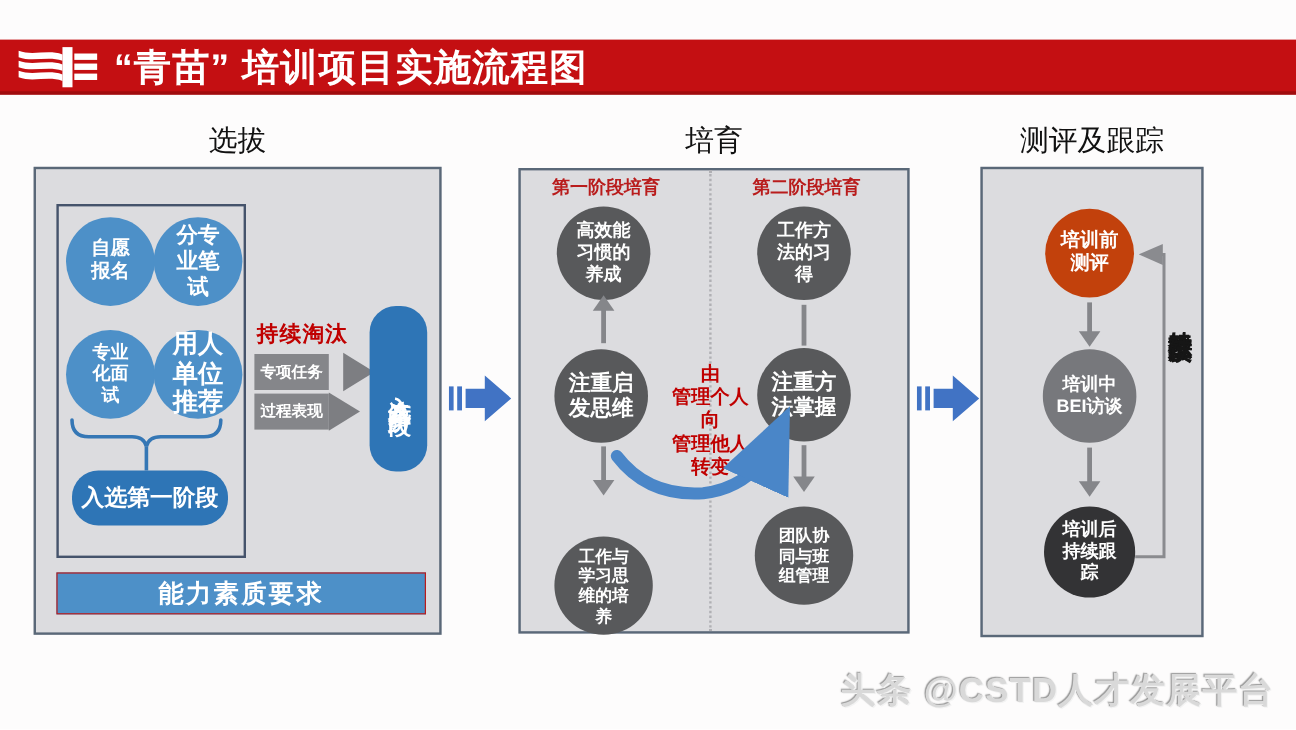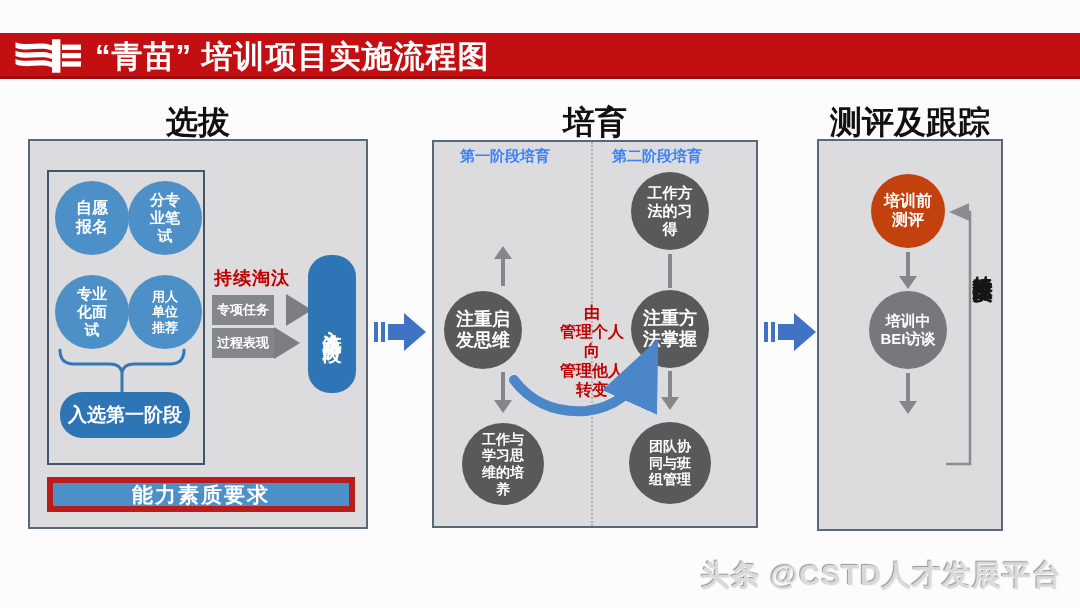--- a/index.html
+++ b/index.html
@@ -7,51 +7,51 @@
   #canvas{position:relative;width:1080px;height:608px;background:#fdfcfc;overflow:hidden;}
 
   
   .banner{position:absolute;left:0;top:33px;width:1080px;height:46px;background:#c40f12;
           box-shadow:inset 0 -3px 0 rgba(0,0,0,0.18);}
   .banner-title{position:absolute;left:95px;top:0;height:46px;line-height:47px;color:#fff;
           font-size:31px;font-weight:bold;letter-spacing:1px;white-space:nowrap;}
   .logo{position:absolute;left:14px;top:3px;width:70px;height:40px;}
 
   
-  .sec-header{position:absolute;top:101px;font-size:32px;font-weight:bold;color:#111;text-align:center;}
+  .sec-header{position:absolute;top:101px;font-size:24px;font-weight:normal;color:#111;text-align:center;}
 
   
   .panel{position:absolute;background:#dcdcdf;border:2px solid #5a6878;box-sizing:border-box;}
 
   
   .circle{position:absolute;border-radius:50%;display:flex;align-items:center;justify-content:center;
           text-align:center;color:#fff;font-weight:bold;white-space:pre-line;line-height:1.18;}
   .c-blue{background:#4d90c8;}
   .c-dark{background:#58595b;}
 
   .inner-box{position:absolute;left:47px;top:170px;width:158px;height:295px;border:2px solid #45536b;box-sizing:border-box;}
 
   .blue-box{position:absolute;background:#2e75b6;border-radius:22px;color:#fff;font-weight:bold;
           display:flex;align-items:center;justify-content:center;text-align:center;}
   .vtext{writing-mode:vertical-rl;letter-spacing:3px;}
 
-  .cap-bar{position:absolute;left:47px;top:477px;width:308px;height:35px;background:#4d90c8;border:6px solid #b91c1c;
+  .cap-bar{position:absolute;left:47px;top:477px;width:308px;height:35px;background:#4d90c8;border:1px solid #b91c1c;
           box-sizing:border-box;display:flex;align-items:center;justify-content:center;color:#fff;font-weight:bold;font-size:21px;letter-spacing:2px;}
 
   .elim-label{position:absolute;left:214px;top:266px;font-size:18px;font-weight:bold;color:#c00000;letter-spacing:1px;}
   .elim-row{position:absolute;left:212px;display:flex;align-items:center;height:32px;}
   .elim-tag{background:#85868a;color:#fff;font-weight:bold;font-size:13px;padding:6px 5px;white-space:nowrap;}
   .elim-head{width:0;height:0;border-top:16px solid transparent;border-bottom:16px solid transparent;border-left:26px solid #7d7e82;}
 
   
   .conn{position:absolute;width:4px;background:#85868a;}
   .head-up{position:absolute;width:0;height:0;border-left:9px solid transparent;border-right:9px solid transparent;border-bottom:13px solid #85868a;}
   .head-down{position:absolute;width:0;height:0;border-left:9px solid transparent;border-right:9px solid transparent;border-top:13px solid #85868a;}
 
-  .col-header{position:absolute;top:147px;width:130px;text-align:center;font-size:15px;font-weight:bold;color:#3b82f6;}
+  .col-header{position:absolute;top:147px;width:130px;text-align:center;font-size:15px;font-weight:bold;color:#b91c1c;}
   .divider{position:absolute;left:591px;top:142px;height:384px;border-left:2px dotted #b0b0b4;}
 
   .transform-note{position:absolute;left:544px;top:303px;width:96px;text-align:center;color:#c00000;
           font-weight:bold;font-size:16px;line-height:1.2;white-space:pre-line;}
 
   .side-label{position:absolute;left:970px;top:260px;writing-mode:vertical-rl;font-size:20px;font-weight:bold;
           color:#161616;letter-spacing:1px;}
 
   .watermark{position:absolute;right:18px;top:556px;font-size:29px;font-weight:bold;color:#d9d9d9;
           letter-spacing:1px;text-shadow:1px 1px 0 #f3f3f3,-1px -1px 1px #969696;}
@@ -79,27 +79,27 @@
 
   <div class="sec-header" style="left:148px;width:100px;">选拔</div>
   <div class="sec-header" style="left:545px;width:100px;">培育</div>
   <div class="sec-header" style="left:830px;width:160px;">测评及跟踪</div>
 
   <div class="panel" style="left:28px;top:139px;width:340px;height:390px;"></div>
   <div class="inner-box"></div>
 
   <div class="circle c-blue" style="left:55px;top:181px;width:74px;height:74px;font-size:16px;">自愿
 报名</div>
-  <div class="circle c-blue" style="left:128px;top:181px;width:74px;height:74px;font-size:15px;">分专
+  <div class="circle c-blue" style="left:128px;top:181px;width:74px;height:74px;font-size:18px;">分专
 业笔
 试</div>
   <div class="circle c-blue" style="left:55px;top:275px;width:74px;height:74px;font-size:15px;">专业
 化面
 试</div>
-  <div class="circle c-blue" style="left:128px;top:275px;width:74px;height:74px;font-size:13px;">用人
+  <div class="circle c-blue" style="left:128px;top:275px;width:74px;height:74px;font-size:21px;">用人
 单位
 推荐</div>
 
   <svg style="position:absolute;left:56px;top:348px;" width="136" height="46">
     <path d="M4,2 Q4,16 18,16 L54,16 Q64,16 66,24 Q68,16 78,16 L114,16 Q128,16 128,2" fill="none" stroke="#3577b5" stroke-width="3" stroke-linecap="round"></path>
     <path d="M66,24 L66,44" fill="none" stroke="#3577b5" stroke-width="3"></path>
   </svg>
 
   <div class="blue-box" style="left:60px;top:392px;width:130px;height:46px;font-size:19px;">入选第一阶段</div>
 
@@ -123,29 +123,32 @@
       <rect x="0" y="16" width="4" height="20"></rect>
       <rect x="7" y="16" width="4" height="20"></rect>
       <polygon points="14,18 30,18 30,7 52,26 30,45 30,34 14,34"></polygon>
     </g>
   </svg>
 
   <div class="panel" style="left:432px;top:140px;width:326px;height:388px;"></div>
   <div class="divider"></div>
 
   <div class="col-header" style="left:440px;">第一阶段培育</div>
-  <div class="col-header" style="left:592px;">第二阶段培育</div>
-
+  <div class="col-header" style="left:607px;">第二阶段培育</div>
+
+  <div class="circle c-dark" style="left:464px;top:172px;width:78px;height:78px;font-size:15px;">高效能
+习惯的
+养成</div>
   <div class="conn" style="left:501px;top:256px;height:30px;"></div>
   <div class="head-up" style="left:494px;top:246px;"></div>
-  <div class="circle c-dark" style="left:444px;top:291px;width:78px;height:78px;font-size:18px;">注重启
+  <div class="circle c-dark" style="left:462px;top:291px;width:78px;height:78px;font-size:18px;">注重启
 发思维</div>
   <div class="conn" style="left:501px;top:372px;height:30px;"></div>
   <div class="head-down" style="left:494px;top:400px;"></div>
-  <div class="circle c-dark" style="left:462px;top:423px;width:82px;height:82px;font-size:14px;">工作与
+  <div class="circle c-dark" style="left:462px;top:447px;width:82px;height:82px;font-size:14px;">工作与
 学习思
 维的培
 养</div>
 
   <div class="circle c-dark" style="left:631px;top:172px;width:78px;height:78px;font-size:15px;">工作方
 法的习
 得</div>
   <div class="conn" style="left:668px;top:254px;height:34px;"></div>
   <div class="circle c-dark" style="left:631px;top:290px;width:78px;height:78px;font-size:18px;">注重方
 法掌握</div>
@@ -181,20 +184,23 @@
   <div class="panel" style="left:817px;top:139px;width:186px;height:392px;"></div>
 
   <div class="circle" style="left:871px;top:174px;width:74px;height:74px;font-size:16px;background:#c2410c;">培训前
 测评</div>
   <div class="conn" style="left:906px;top:252px;height:26px;"></div>
   <div class="head-down" style="left:899px;top:276px;"></div>
   <div class="circle" style="left:869px;top:291px;width:78px;height:78px;font-size:15px;background:#77787c;">培训中
 BEI访谈</div>
   <div class="conn" style="left:906px;top:373px;height:30px;"></div>
   <div class="head-down" style="left:899px;top:401px;"></div>
+  <div class="circle" style="left:870px;top:422px;width:76px;height:76px;font-size:15px;background:#333335;">培训后
+持续跟
+踪</div>
 
   <svg style="position:absolute;left:938px;top:198px;" width="46" height="276">
     <defs>
       <marker id="grayhead" markerWidth="8" markerHeight="8" refX="6" refY="3.5" orient="auto">
         <path d="M0,0 L8,3.5 L0,7 Z" fill="#8a8b8f"></path>
       </marker>
     </defs>
     <path d="M8,266 H32 V14 H16" fill="none" stroke="#8a8b8f" stroke-width="2.5" marker-end="url(#grayhead)"></path>
   </svg>
 

